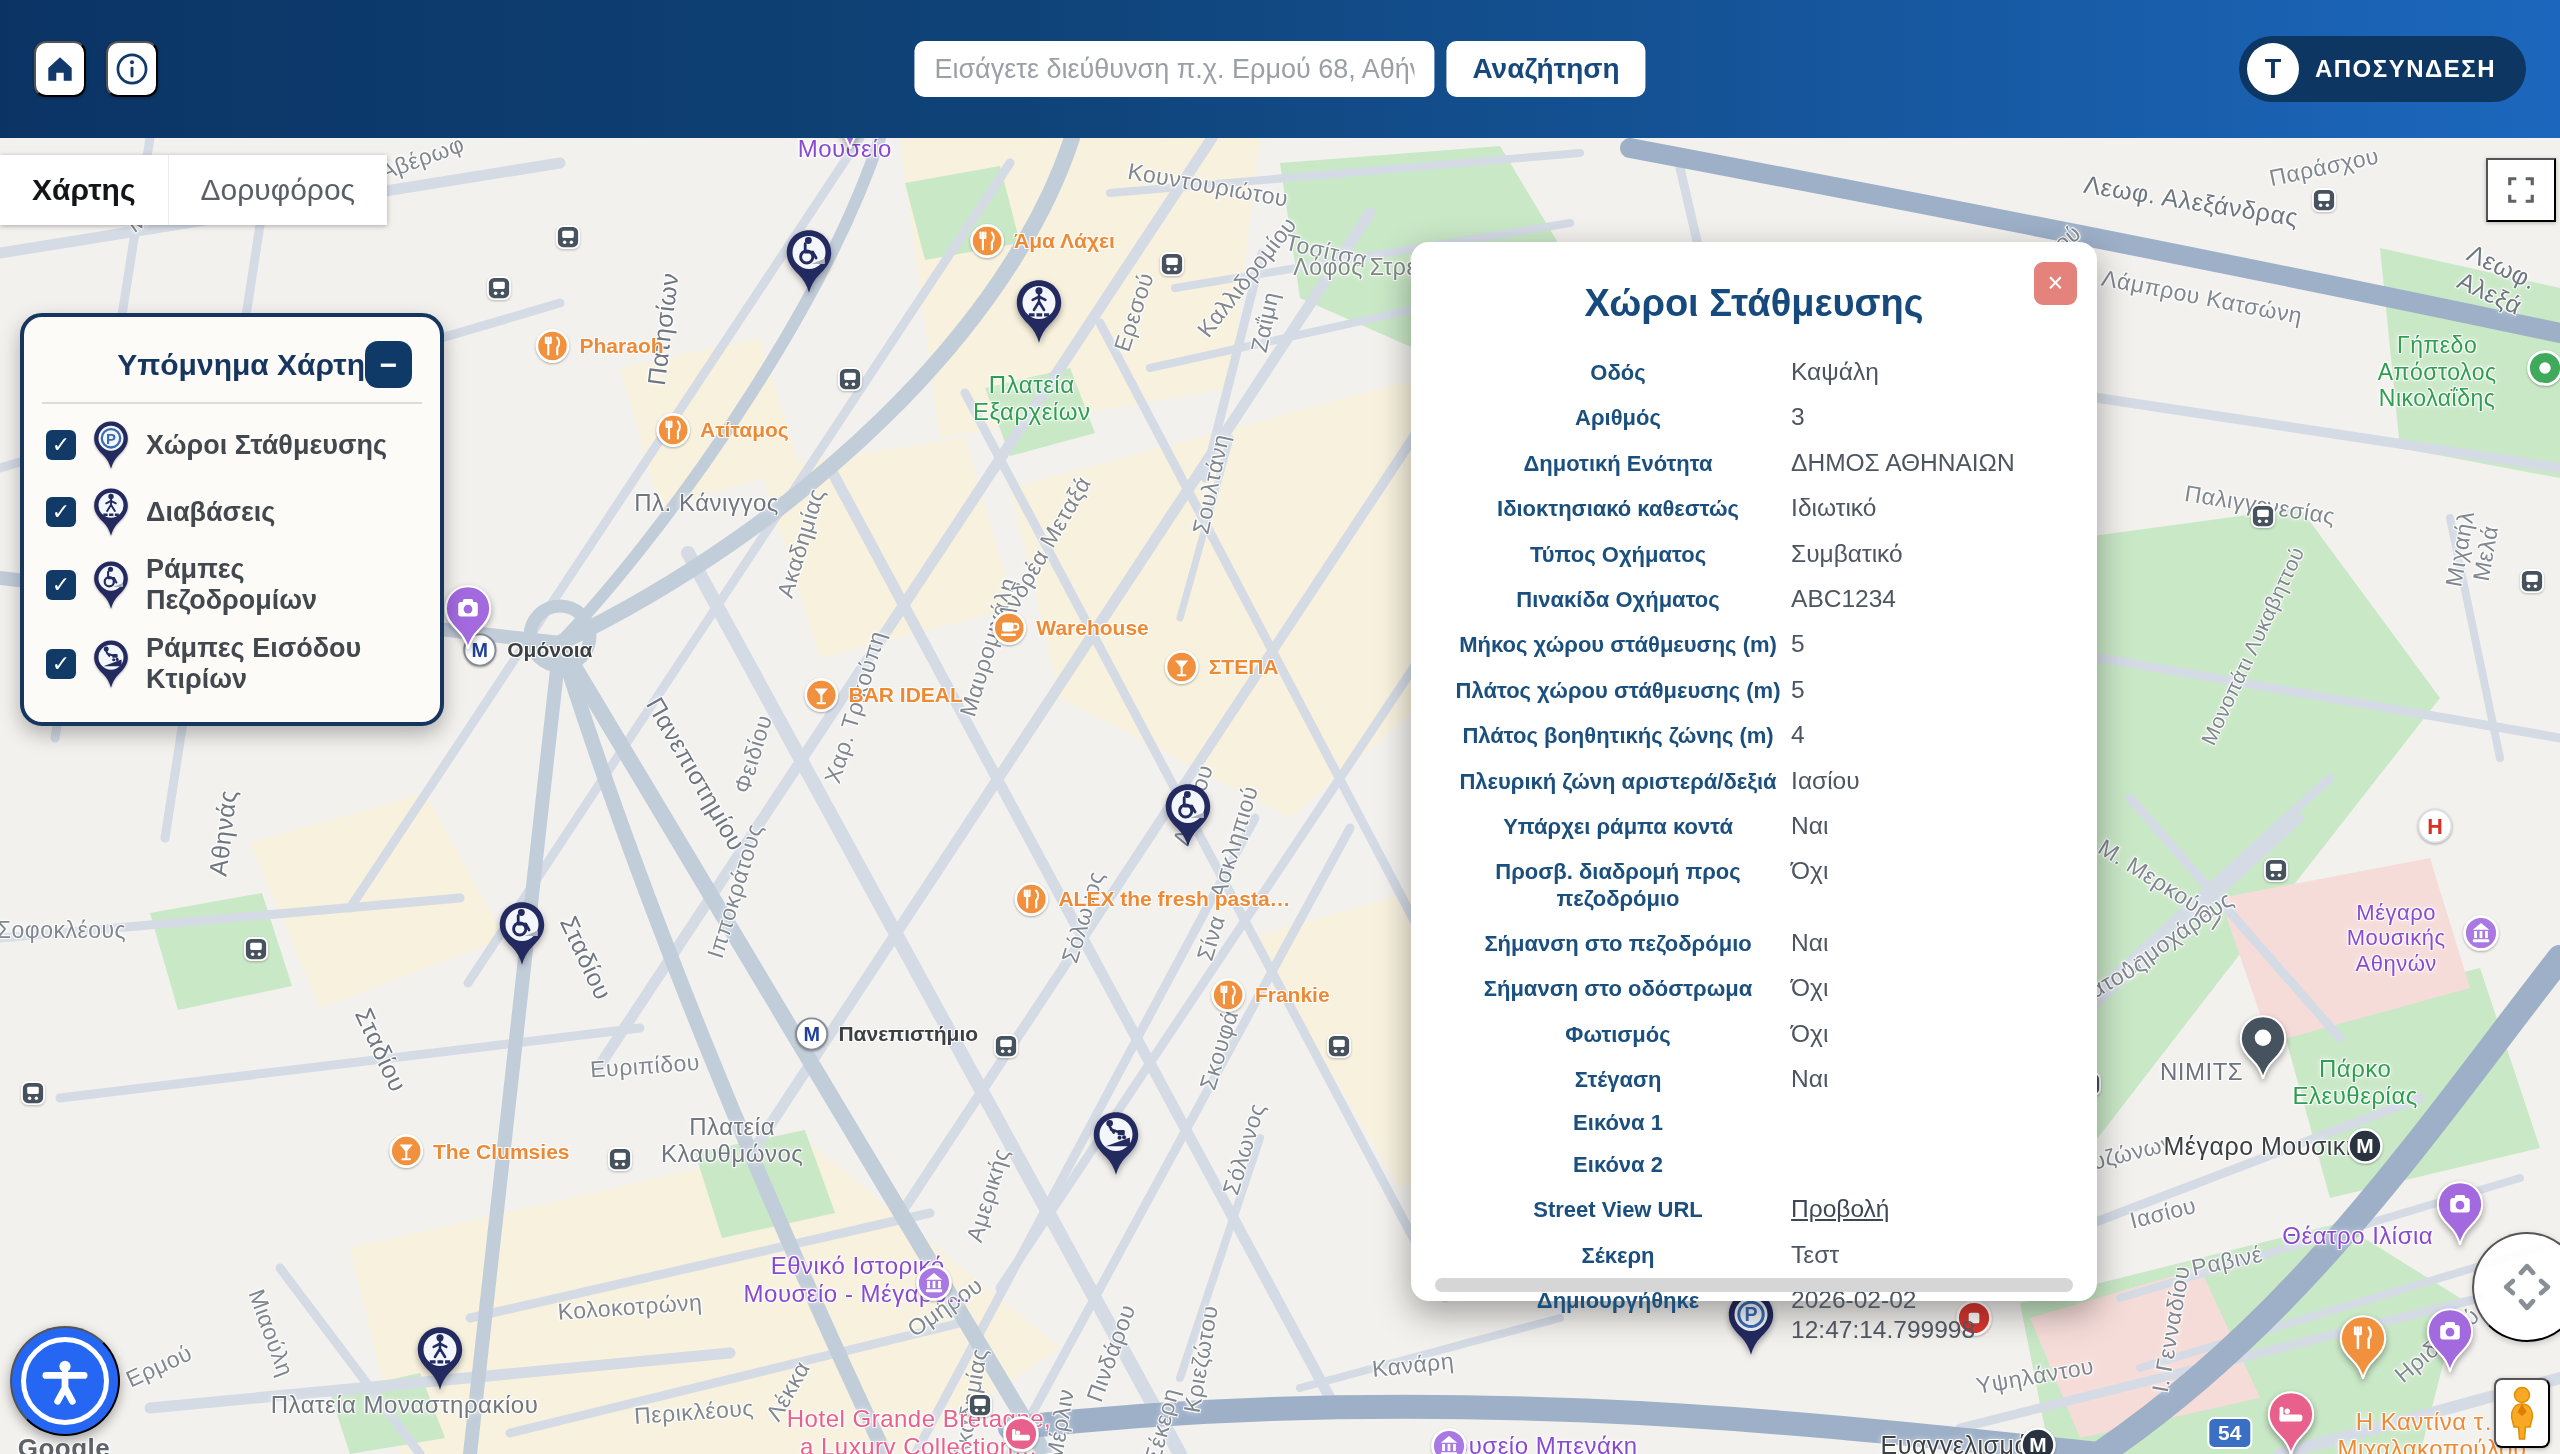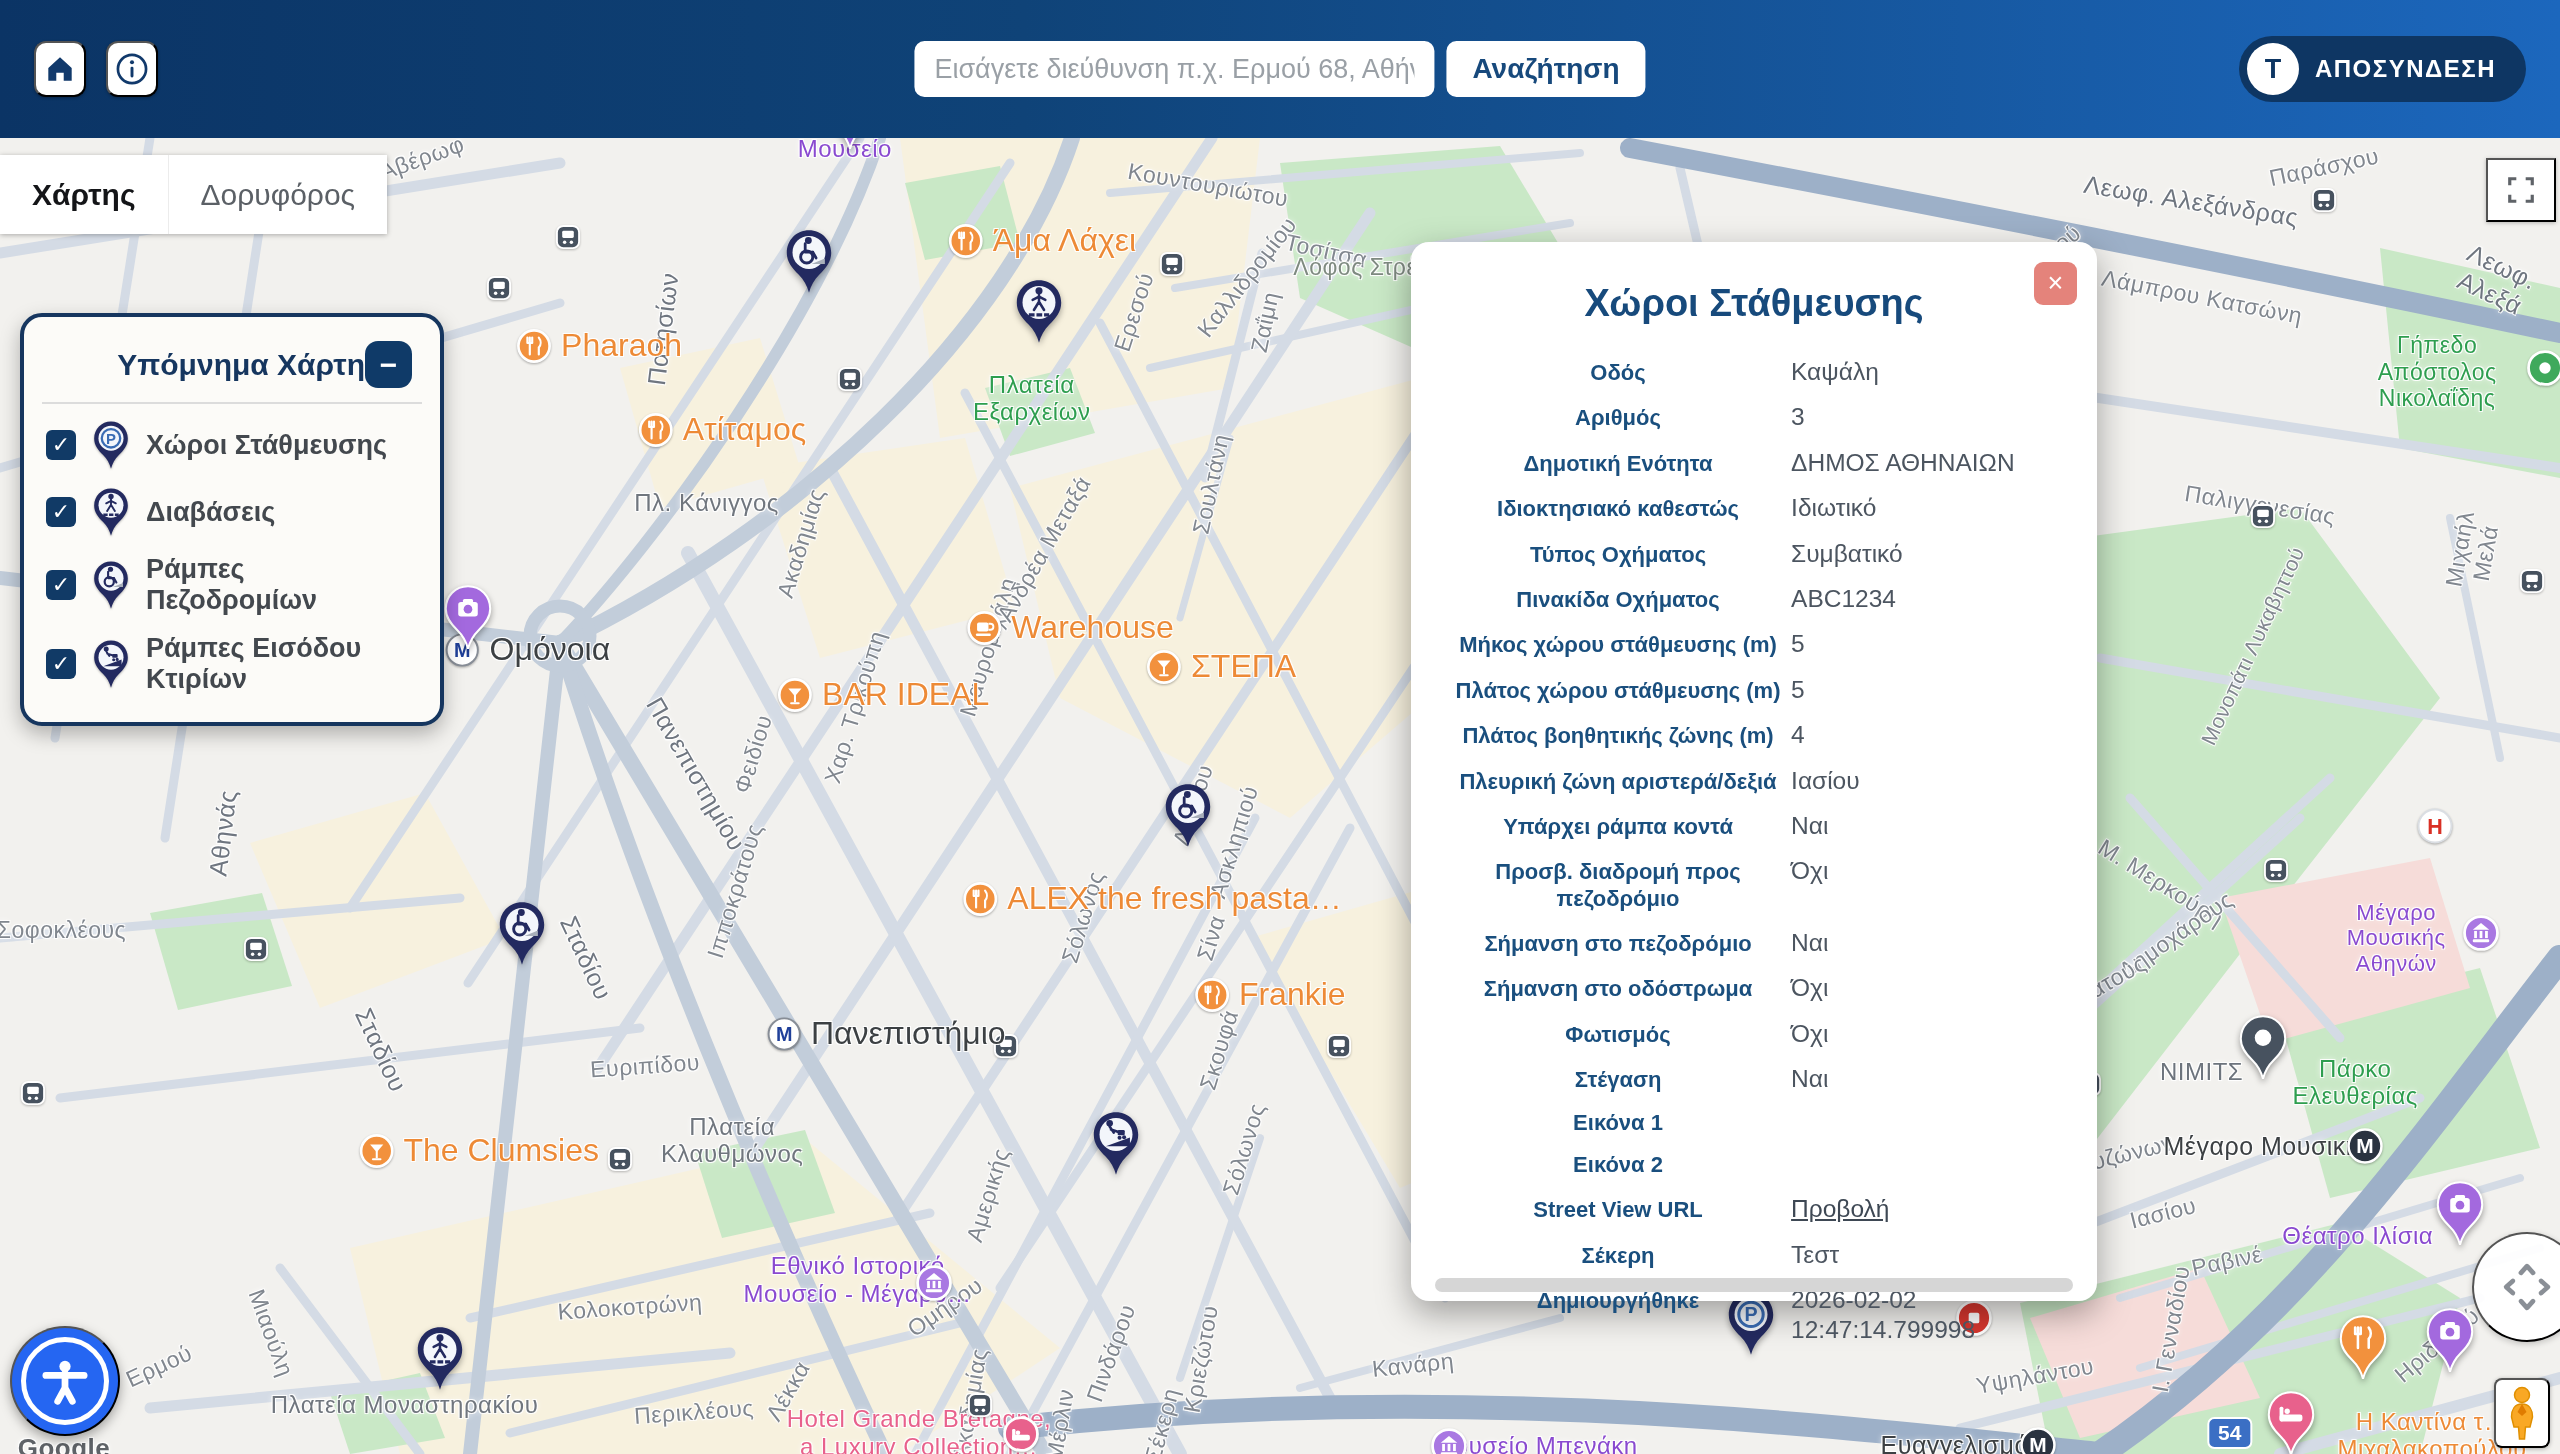--- a/index.html
+++ b/index.html
@@ -23,39 +23,39 @@
   .map { position:absolute; left:0; top:138px; width:2560px; height:1316px; overflow:hidden; background:#f2f1ee; }
   .basemap { position:absolute; inset:0; }
   .layer { position:absolute; inset:0; pointer-events:none; }
 
   .street-label { position:absolute; transform:translate(-50%,-50%) rotate(var(--rot,0deg)); font-size:23px; font-weight:500;
     color:var(--lc,#81878f); letter-spacing:.5px; white-space:pre-line; text-align:center; line-height:1.15; pointer-events:none;
     text-shadow:-1px -1px 0 rgba(255,255,255,.85),1px -1px 0 rgba(255,255,255,.85),-1px 1px 0 rgba(255,255,255,.85),1px 1px 0 rgba(255,255,255,.85),0 0 6px #fff; }
 
   .poi { position:absolute; transform:translate(-50%,-50%); display:flex; align-items:center; gap:9px; pointer-events:auto; cursor:pointer; }
   .poi svg { width:36px; height:36px; filter:drop-shadow(0 1px 1px rgba(0,0,0,.3)); flex:0 0 auto; }
-  .poi-label { font-size:32px; font-weight:400; color:var(--lc,#ed8a36); white-space:pre-line; line-height:1.12; text-align:center;
+  .poi-label { font-size:21px; font-weight:700; color:var(--lc,#ed8a36); white-space:pre-line; line-height:1.12; text-align:center;
     text-shadow:-1px -1px 0 rgba(255,255,255,.9),1px -1px 0 rgba(255,255,255,.9),-1px 1px 0 rgba(255,255,255,.9),1px 1px 0 rgba(255,255,255,.9); }
 
   .bus { position:absolute; width:27px; height:27px; transform:translate(-50%,-50%); }
   .bus svg { width:100%; height:100%; filter:drop-shadow(0 1px 1px rgba(0,0,0,.25)); }
 
   .badge { position:absolute; width:38px; height:38px; transform:translate(-50%,-50%); pointer-events:auto; cursor:pointer; }
   .badge svg { width:100%; height:100%; filter:drop-shadow(0 1px 1px rgba(0,0,0,.3)); }
 
   .shield { position:absolute; transform:translate(-50%,-50%); background:#3b6fc4; color:#fff; border:2px solid #fff; border-radius:7px;
     font-size:21px; font-weight:bold; padding:2px 9px; }
 
   .pin { position:absolute; width:52px; height:66px; transform:translate(-50%,-92%); pointer-events:auto; cursor:pointer;
     filter:drop-shadow(0 3px 3px rgba(0,0,0,.35)); }
   .pin svg { width:100%; height:100%; }
 
   
   .map-tabs { position:absolute; left:0; top:17px; display:flex; z-index:10; box-shadow:0 1px 5px rgba(0,0,0,.3); }
-  .map-tab { height:79px; display:flex; align-items:center; padding:0 32px; background:#fff; font-size:30px; cursor:pointer; }
+  .map-tab { height:70px; display:flex; align-items:center; padding:0 32px; background:#fff; font-size:30px; cursor:pointer; }
   .map-tab.active { font-weight:bold; color:#141518; }
   .map-tab.inactive { color:#5b6066; border-left:1px solid #ececec; }
   .fullscreen-btn { position:absolute; top:20px; right:4px; width:70px; height:64px; background:#fff; display:grid; place-items:center; z-index:10; cursor:pointer; box-shadow:0 1px 4px rgba(0,0,0,.25); }
 
   
   .legend { position:absolute; left:20px; top:175px; width:424px; background:#fcfbf8; border:4px solid #16365f; border-radius:22px;
     z-index:20; padding:20px 22px 10px; box-shadow:0 8px 20px rgba(0,0,0,.28); }
   .legend-head { display:flex; align-items:center; justify-content:flex-end; padding:4px 6px 14px; }
   .legend-title { font-size:30px; font-weight:800; color:#16365f; }
   .legend-collapse { width:47px; height:47px; background:#0f3a68; border:none; border-radius:13px; color:#fff; font-size:30px; font-weight:bold; display:grid; place-items:center; cursor:pointer; }

